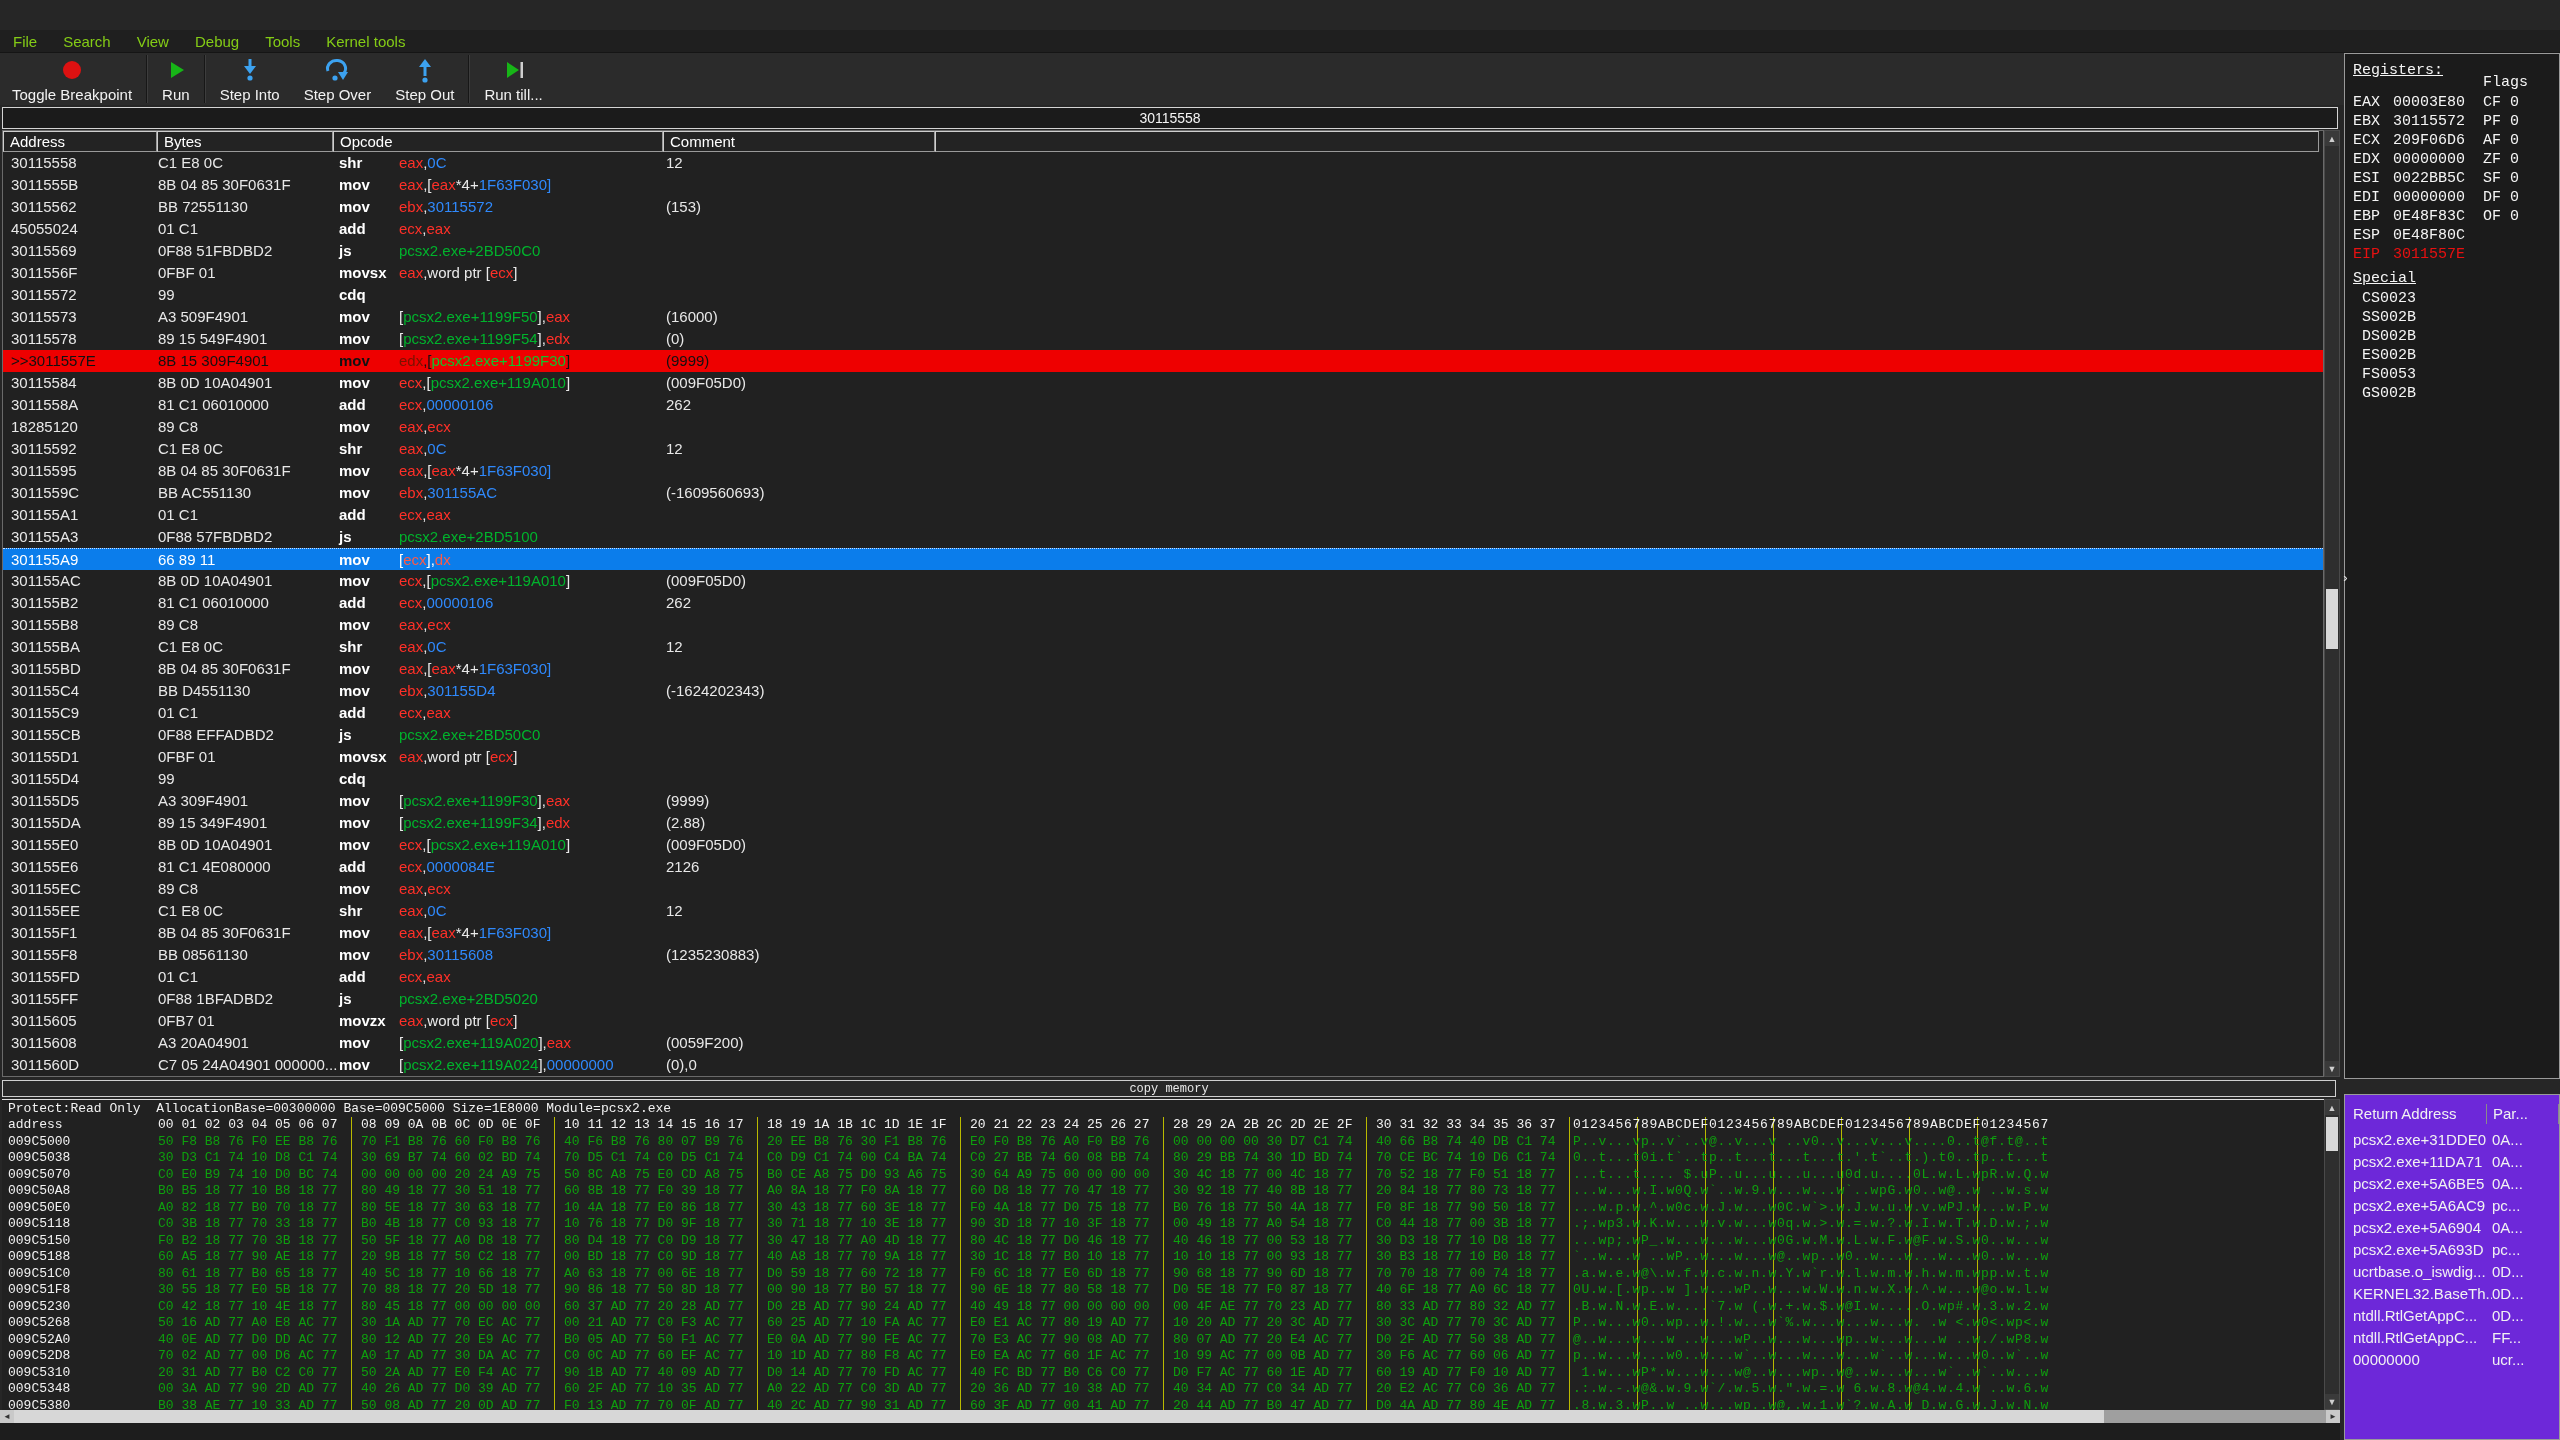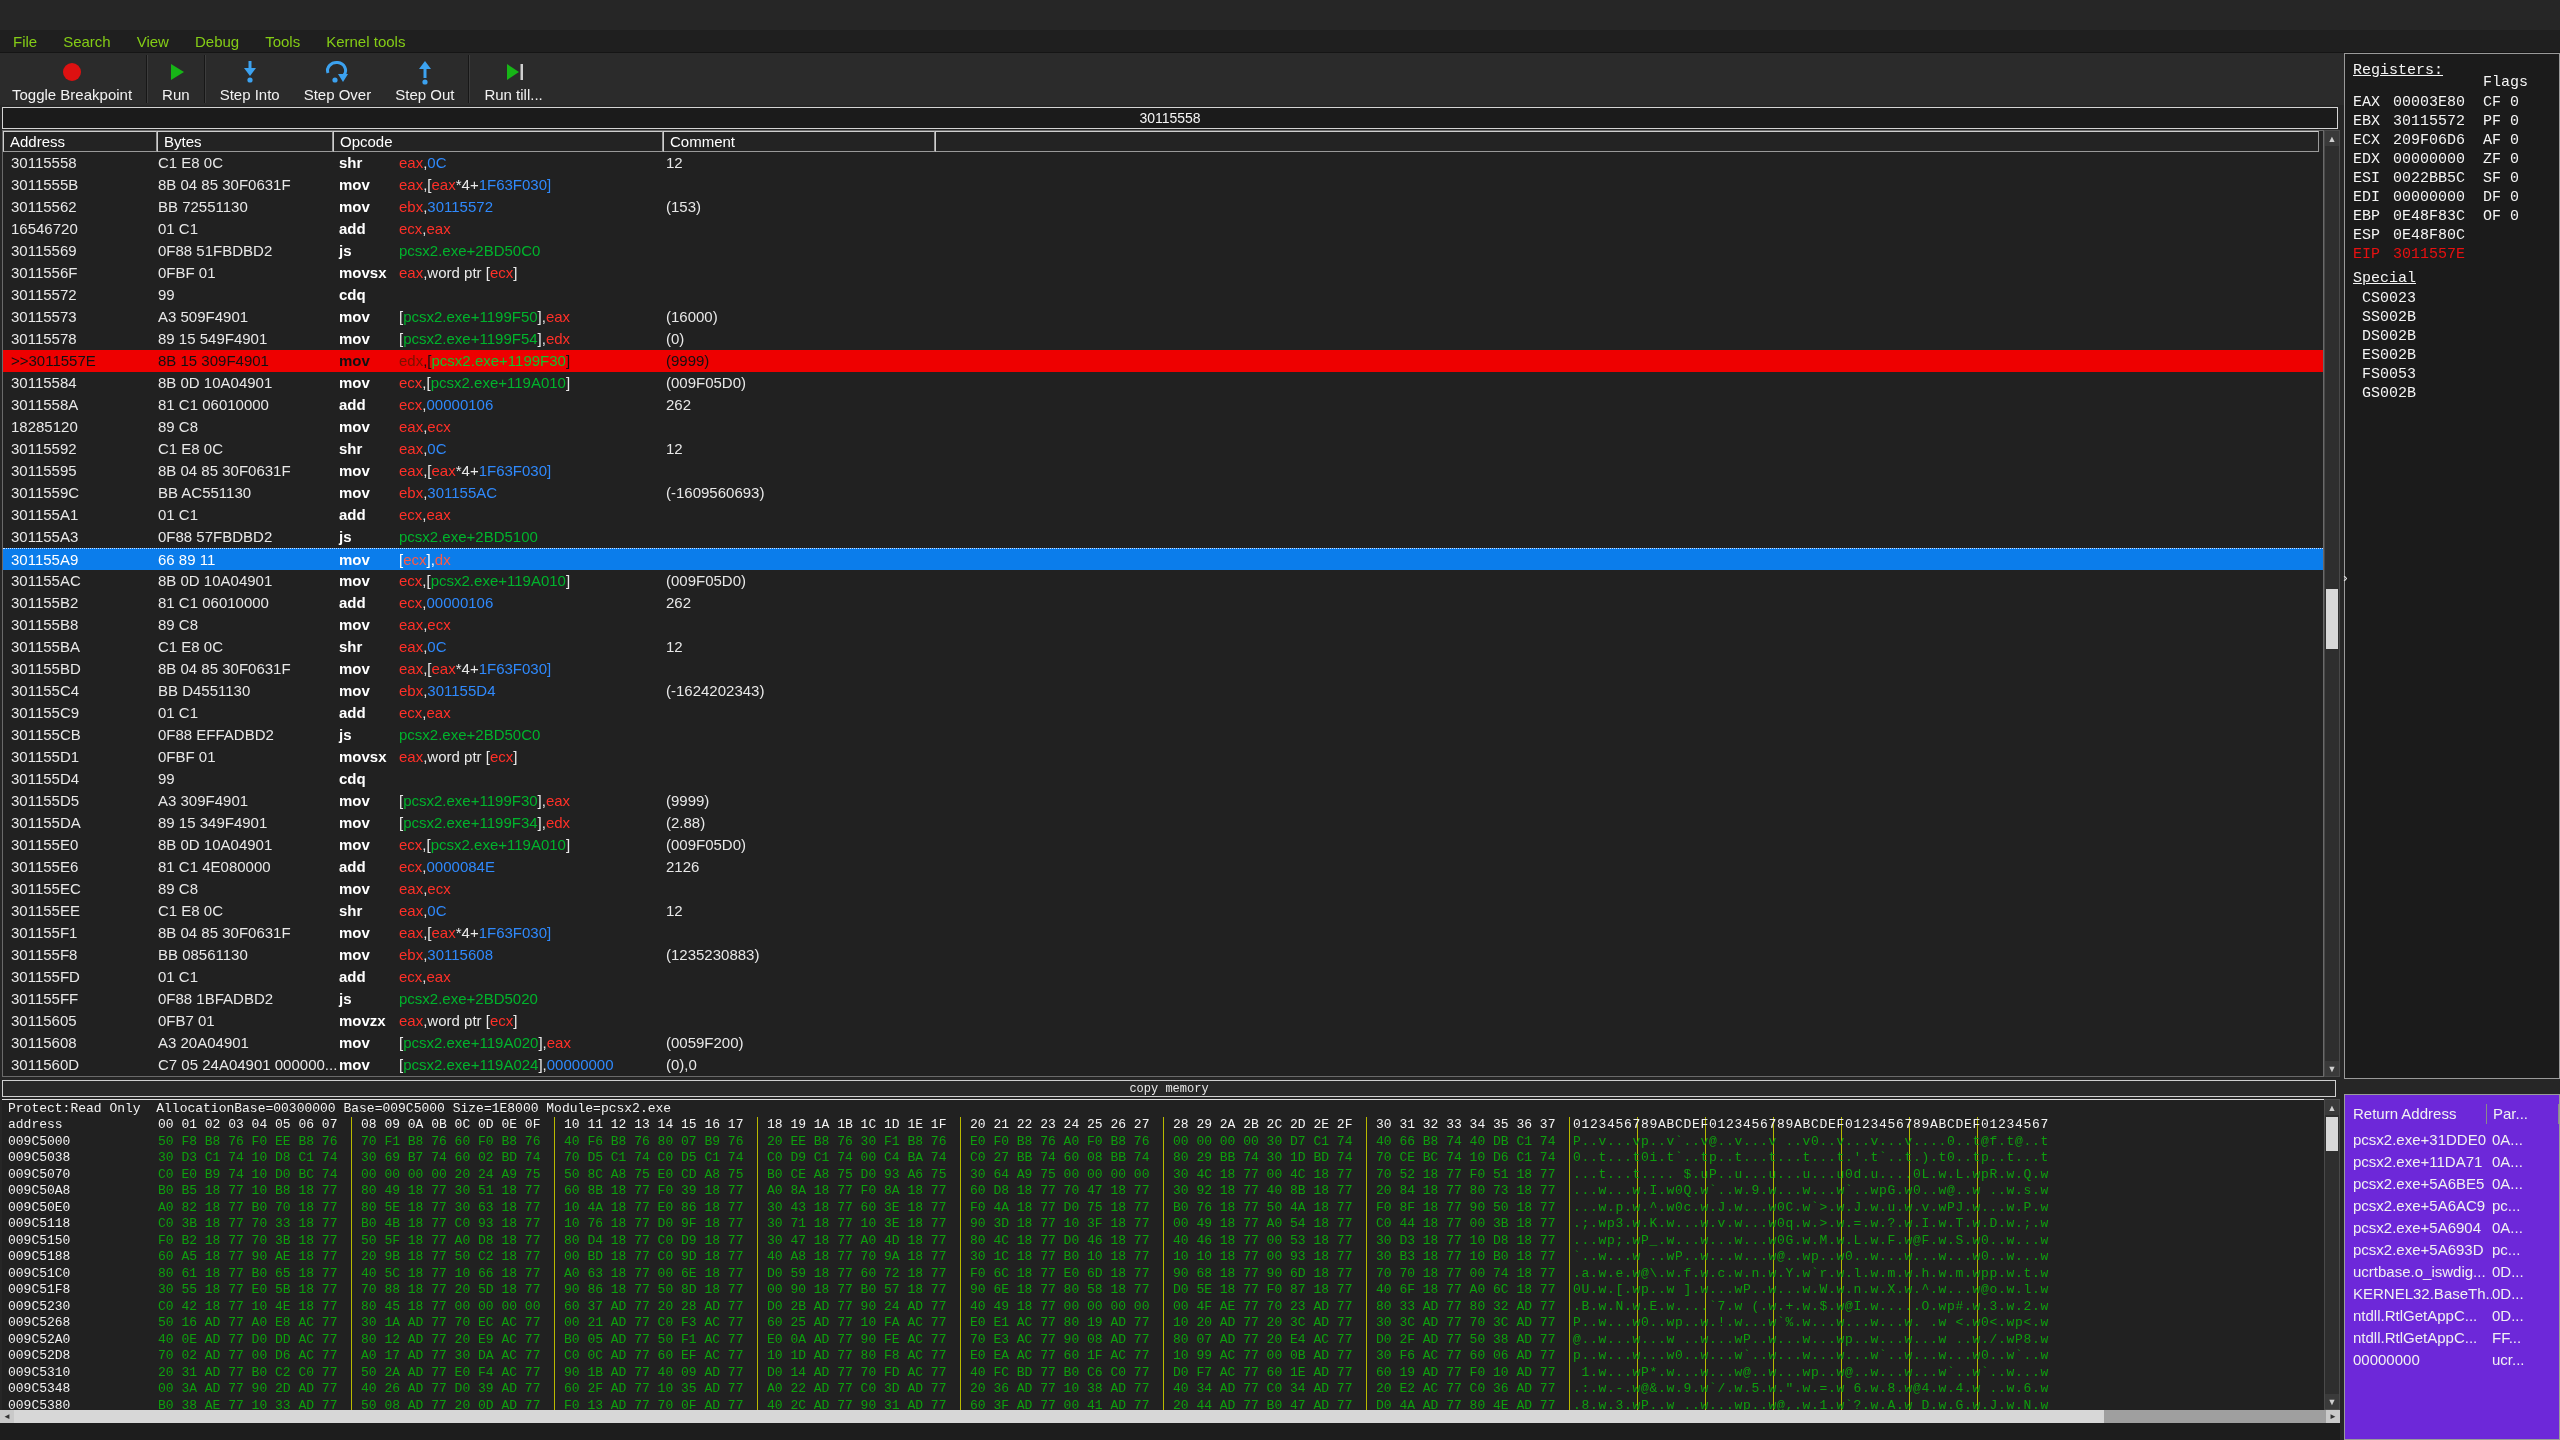--- a/index.html
+++ b/index.html
@@ -12,21 +12,21 @@
   .title-text{font-size:15px;color:#f0f0f0;}
   .win-controls{position:absolute;right:0;top:0;height:30px;display:flex;}
   .win-btn{width:46px;height:30px;display:flex;align-items:center;justify-content:center;
            font-size:14px;color:#e8e8e8;}
   
   .menubar{position:absolute;left:0;top:30px;width:2560px;height:22px;background:#1f1f1f;
            display:flex;align-items:center;font-size:15px;border-bottom:1px solid #151515;}
   .menu-item{padding:0 13px;height:22px;display:flex;align-items:center;color:#84cc16;}
   
   .toolbar{position:absolute;left:0;top:53px;width:2560px;height:52px;background:#2b2b2b;display:flex;}
-  .tb-btn{display:flex;flex-direction:column;align-items:center;justify-content:flex-end;
+  .tb-btn{display:flex;flex-direction:column;align-items:center;justify-content:space-between;
           padding:3px 12px 2px 12px;font-size:15px;color:#f2f2f2;}
   .tb-btn .ic{height:28px;display:flex;align-items:center;justify-content:center;}
   .tb-sep{width:0;border-left:1px solid #171717;border-right:1px solid #3d3d3d;margin:2px 2px;}
   
   .addrbar{position:absolute;left:2px;top:107px;width:2334px;height:20px;background:#1b1b1b;
            border:1px solid #d4d4d4;display:flex;align-items:center;justify-content:center;
            font-size:14px;color:#f5f5f5;}
   
   .disasm{position:absolute;left:2px;top:130px;width:2322px;height:947px;background:#212121;
           border:1px solid #6a6a6a;box-sizing:border-box;}
@@ -198,21 +198,21 @@
           <span class="d-ops"><span class="c-r">eax</span><span class="c-w">,[</span><span class="c-r">eax</span><span class="c-w">*4+</span><span class="c-n">1F63F030</span><span class="c-n">]</span></span>
         </div>
         <div class="d-row">
           <span class="d-addr">30115562</span>
           <span class="d-bytes">BB 72551130</span>
           <span class="d-mn">mov</span>
           <span class="d-ops"><span class="c-r">ebx</span><span class="c-w">,</span><span class="c-n">30115572</span></span>
           <span class="d-comment">(153)</span>
         </div>
         <div class="d-row">
-          <span class="d-addr">16546720</span>
+          <span class="d-addr">45055024</span>
           <span class="d-bytes">01 C1</span>
           <span class="d-mn">add</span>
           <span class="d-ops"><span class="c-r">ecx</span><span class="c-w">,</span><span class="c-r">eax</span></span>
         </div>
         <div class="d-row">
           <span class="d-addr">30115569</span>
           <span class="d-bytes">0F88 51FBDBD2</span>
           <span class="d-mn">js</span>
           <span class="d-ops"><span class="c-s">pcsx2.exe+2BD50C0</span></span>
         </div>

